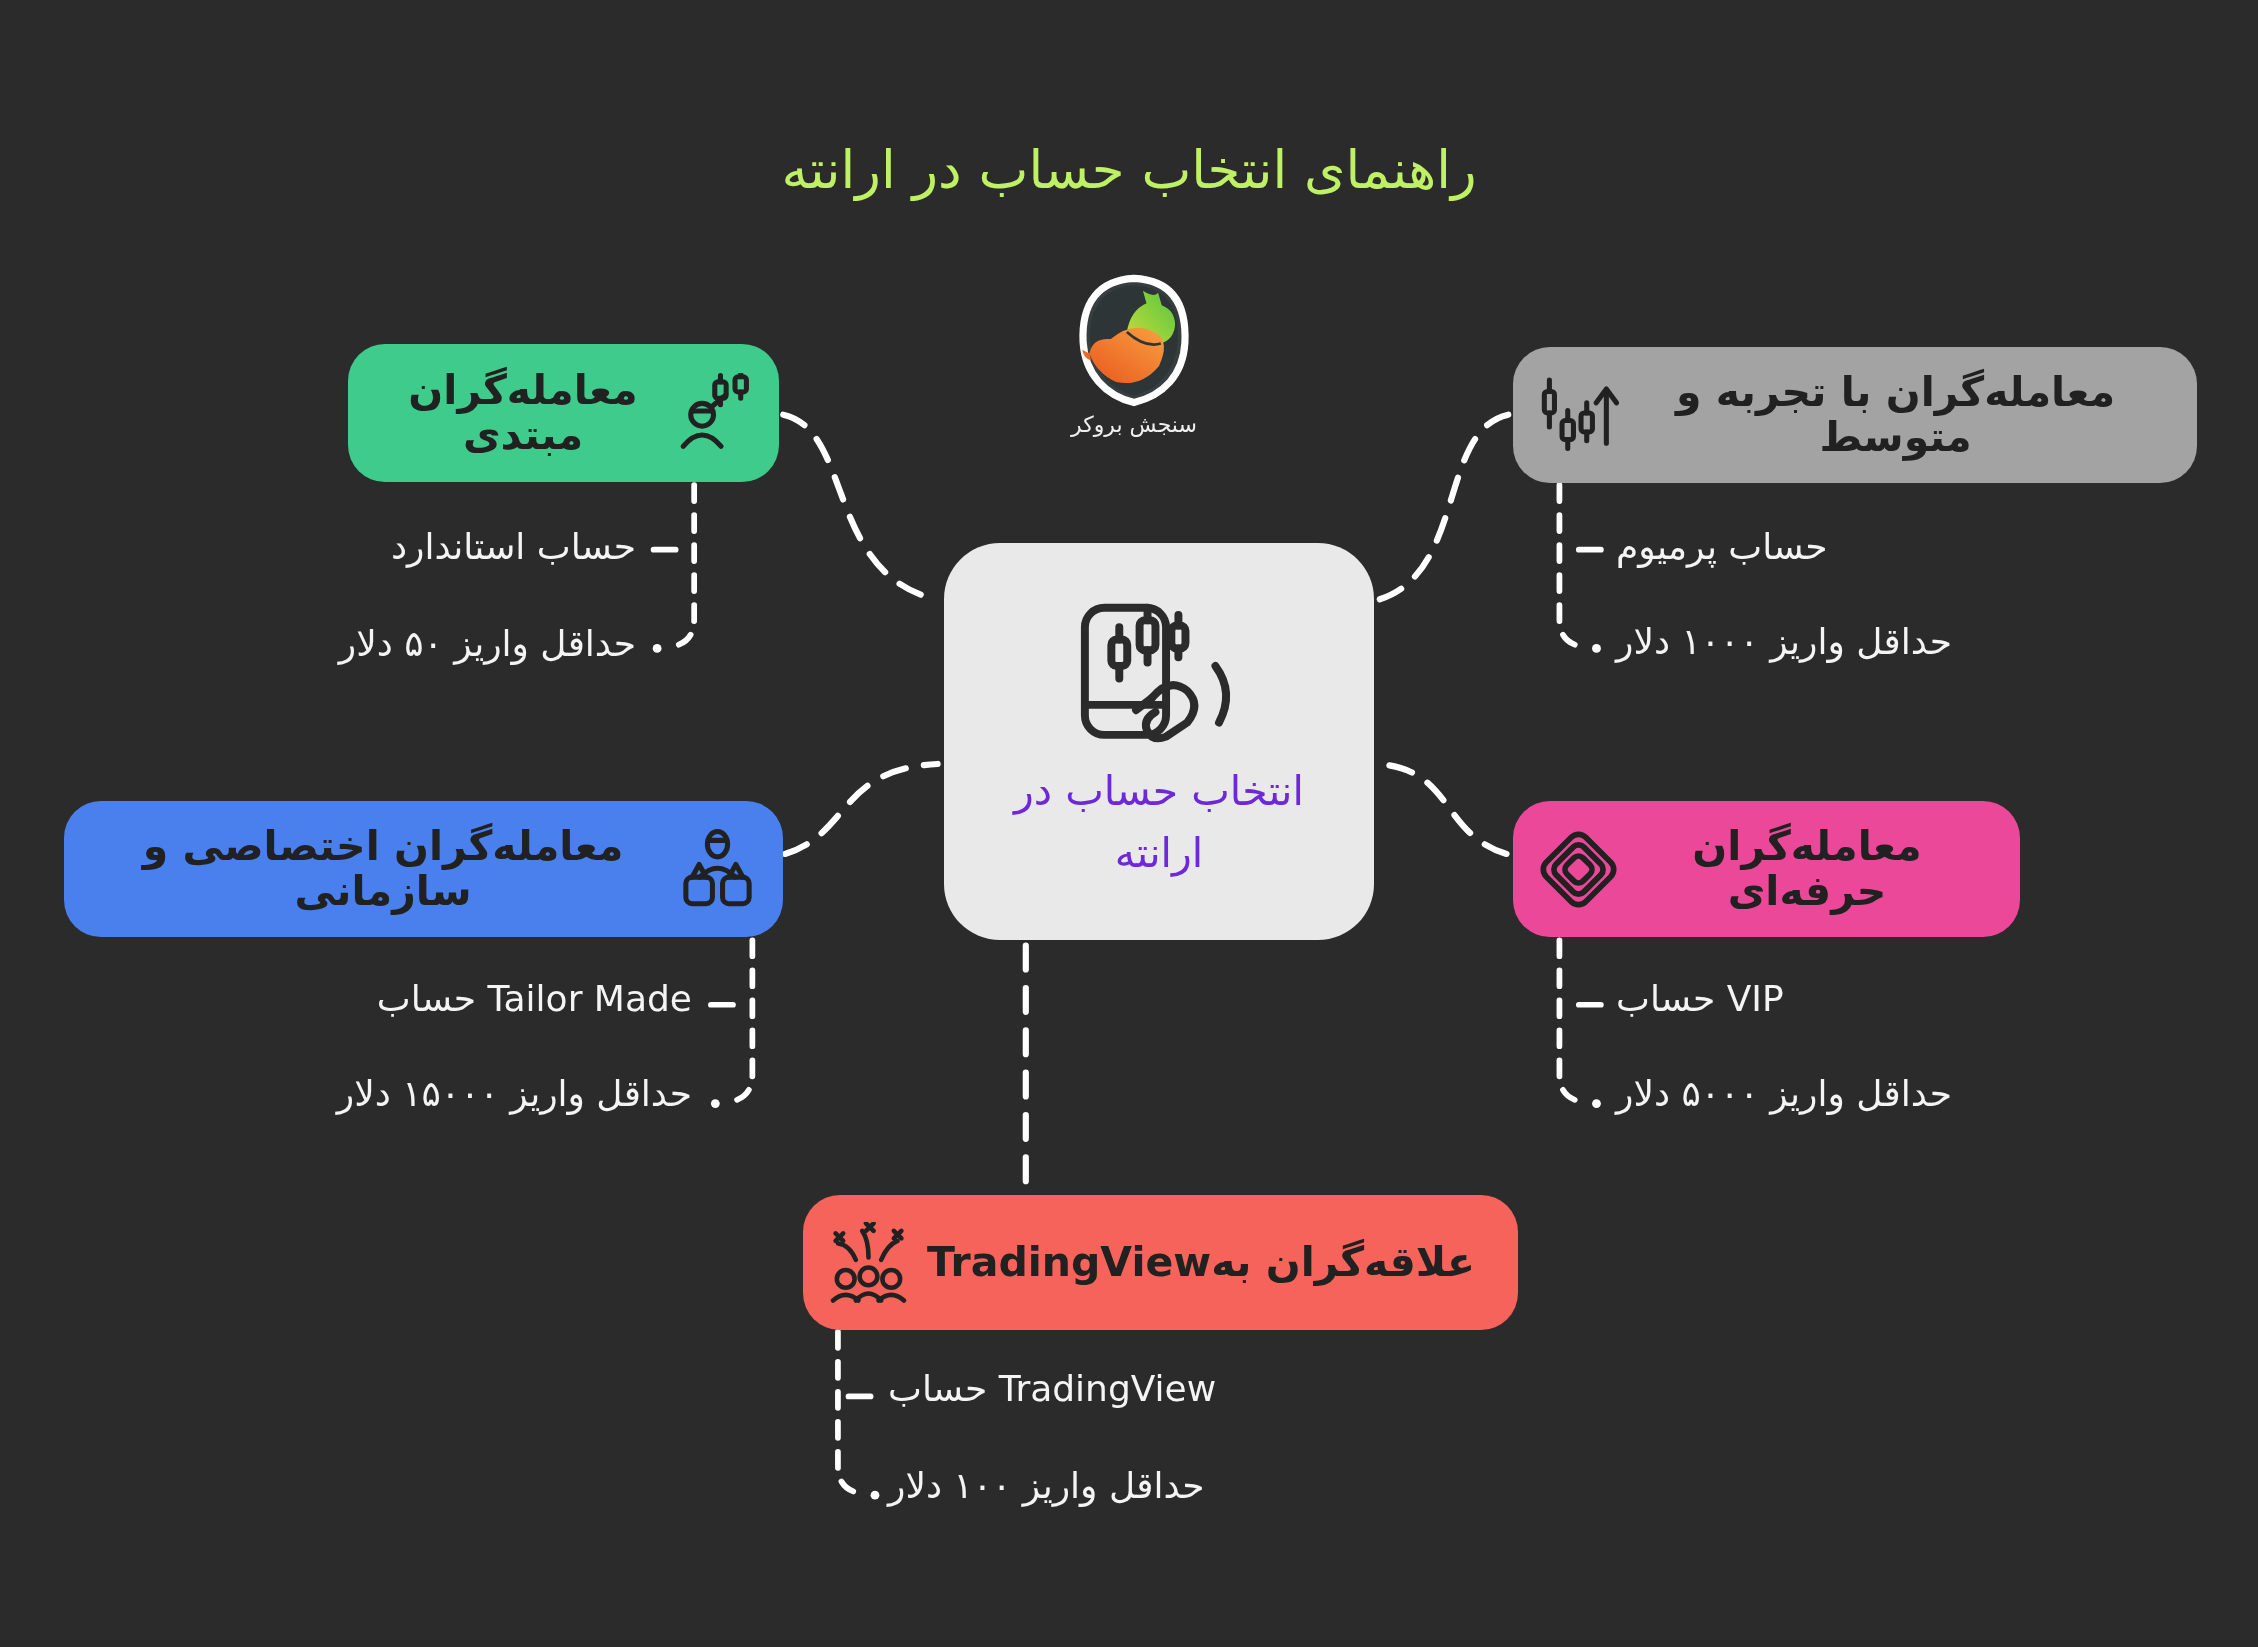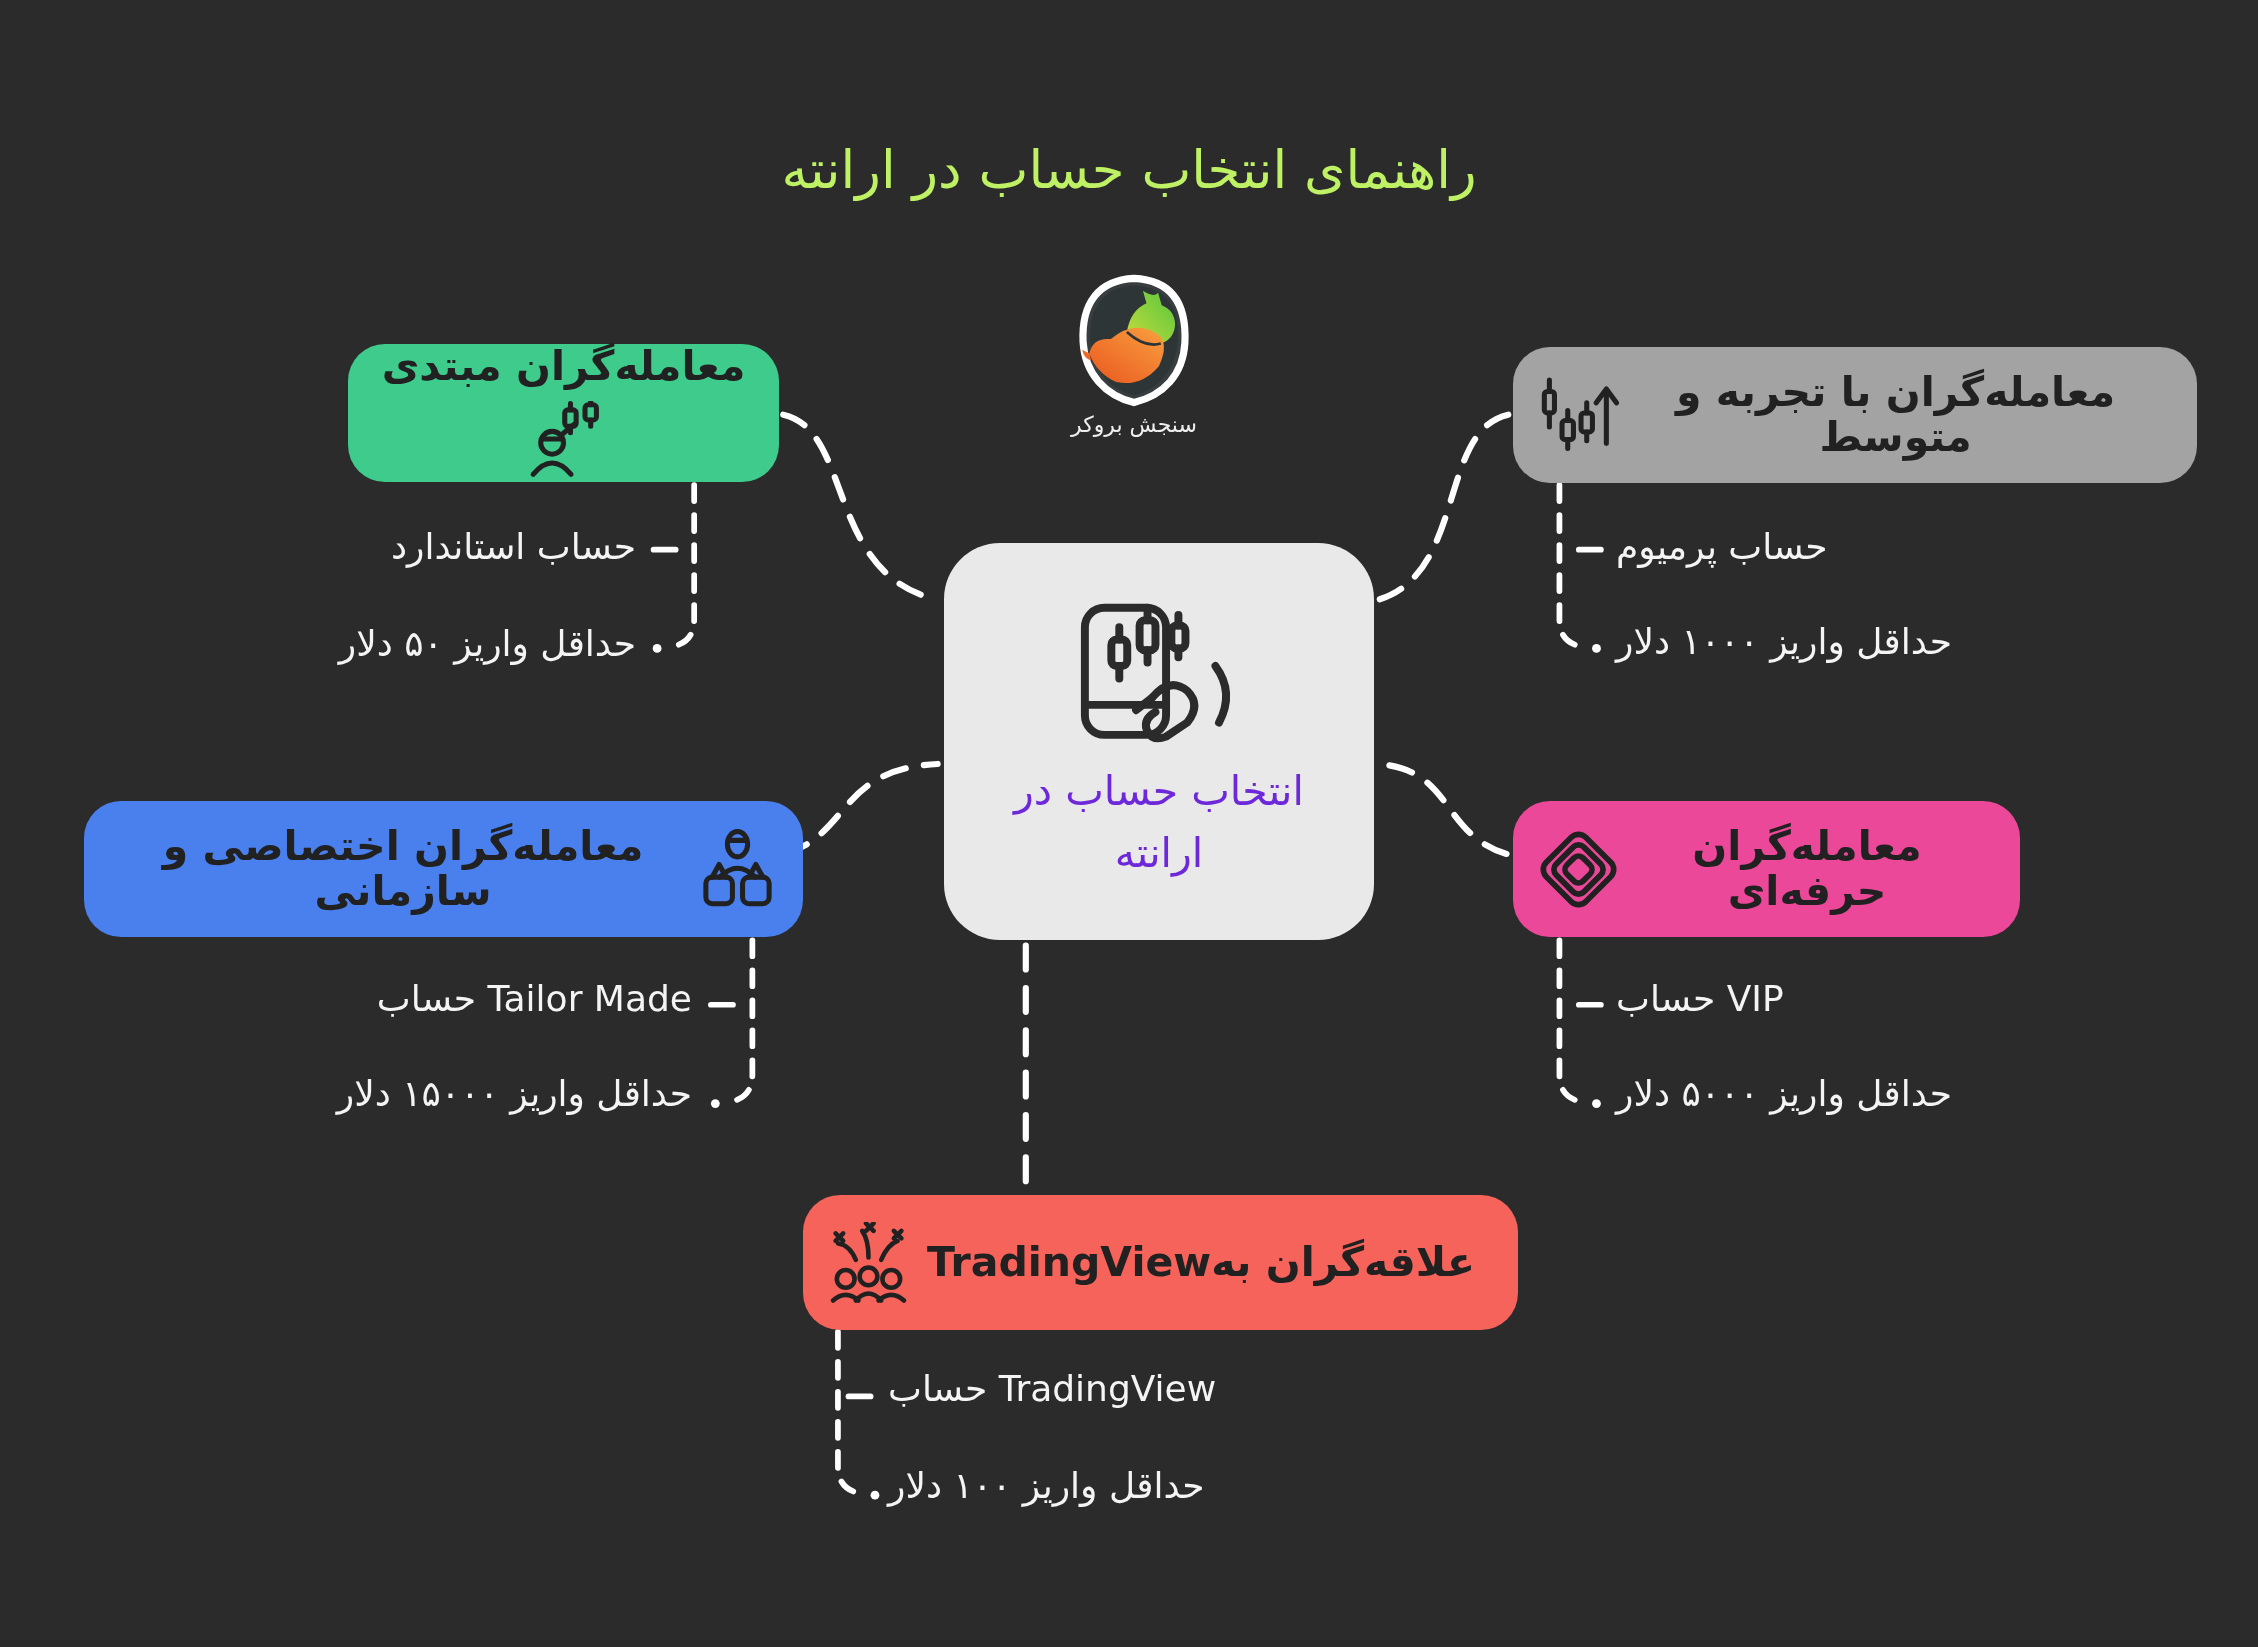--- a/index.html
+++ b/index.html
@@ -22,23 +22,23 @@
   .logo-text{color:#efefef;font-size:22px;margin-top:1.8px;direction:rtl;letter-spacing:0.9px;}
 
   .node{
     position:absolute;z-index:2;display:flex;align-items:center;
     border-radius:37px;color:#212121;font-size:41px;font-weight:600;
     padding:0 25px;box-sizing:border-box;
   }
   .node .ntext{flex:1;text-align:center;direction:rtl;line-height:1.1;}
   .node svg{flex:0 0 auto;}
 
-  .node-beginner{left:348px;top:344px;width:431px;height:138px;background:#3ecb8c;flex-direction:column;}
+  .node-beginner{left:348px;top:344px;width:431px;height:138px;background:#3ecb8c;}
   .node-experienced{left:1513px;top:347px;width:684px;height:136px;background:#a3a3a3;}
-  .node-institutional{left:64px;top:801px;width:719px;height:136px;background:#4a80ed;margin-left:20px;}
+  .node-institutional{left:64px;top:801px;width:719px;height:136px;background:#4a80ed;}
   .node-professional{left:1513px;top:801px;width:507px;height:136px;background:#ec4899;}
   .node-tradingview{left:803px;top:1195px;width:715px;height:135px;background:#f6635a;}
 
   .center-node{
     position:absolute;left:944px;top:543px;width:430px;height:397px;z-index:2;
     background:#e9e9e9;border-radius:56px;display:flex;flex-direction:column;
     align-items:center;justify-content:center;color:#6d28d9;
   }
   .center-text{font-size:41px;text-align:center;direction:rtl;line-height:1.5;margin-top:12.4px;}
 

